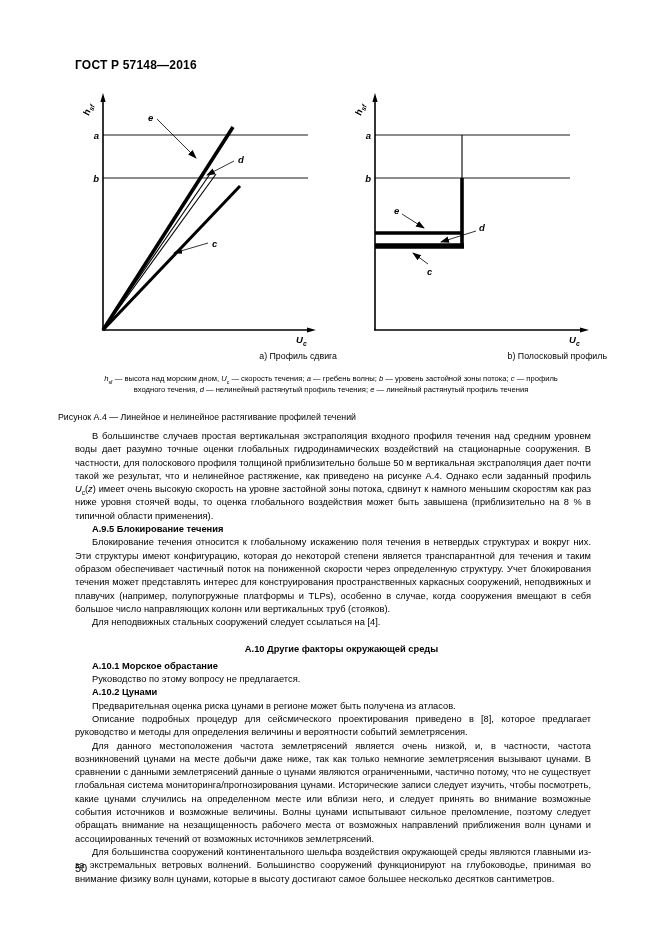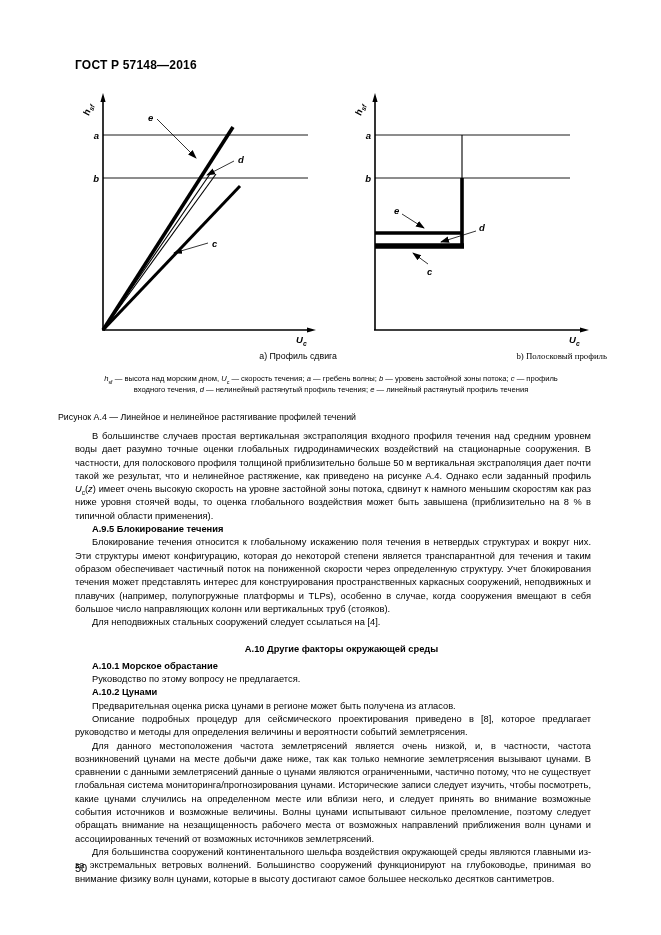--- a/index.html
+++ b/index.html
@@ -4,21 +4,21 @@
 <style>
   html,body{margin:0;padding:0;background:#fff;}
   .page{position:relative;width:661px;height:935px;background:#ffffff;
         font-family:"Liberation Sans",sans-serif;color:#000;overflow:hidden;}
   .header{position:absolute;left:75px;top:58px;font-weight:bold;font-size:12px;letter-spacing:.2px;}
   .fig{position:absolute;}
   .fig-a{left:75px;top:90px;}
   .fig-b{left:338px;top:90px;}
   .subcap{position:absolute;top:351px;width:262px;text-align:right;font-size:8.8px;}
   .subcap-a{left:75px;}
-  .subcap-b{left:345px;font-family:Liberation Serif, serif;}
+  .subcap-b{left:345px;}
   .legend{position:absolute;left:58px;top:374px;width:546px;text-align:center;
           font-size:7.6px;line-height:10.5px;}
   .figcap{position:absolute;left:58px;top:412px;width:546px;font-size:8.8px;}
   .bodytext{position:absolute;left:75px;top:430px;width:516px;font-size:9.3px;
             line-height:13.3px;text-align:justify;}
   .bodytext p{margin:0;text-indent:17px;}
   .bodytext p.hd{font-weight:bold;text-align:left;}
   .bodytext p.hd-sp{font-weight:bold;text-align:center;margin-top:14px;margin-bottom:3px;}
   .pagenum{position:absolute;left:75px;top:862px;font-size:11px;}
   sub{font-size:70%;line-height:0;}

